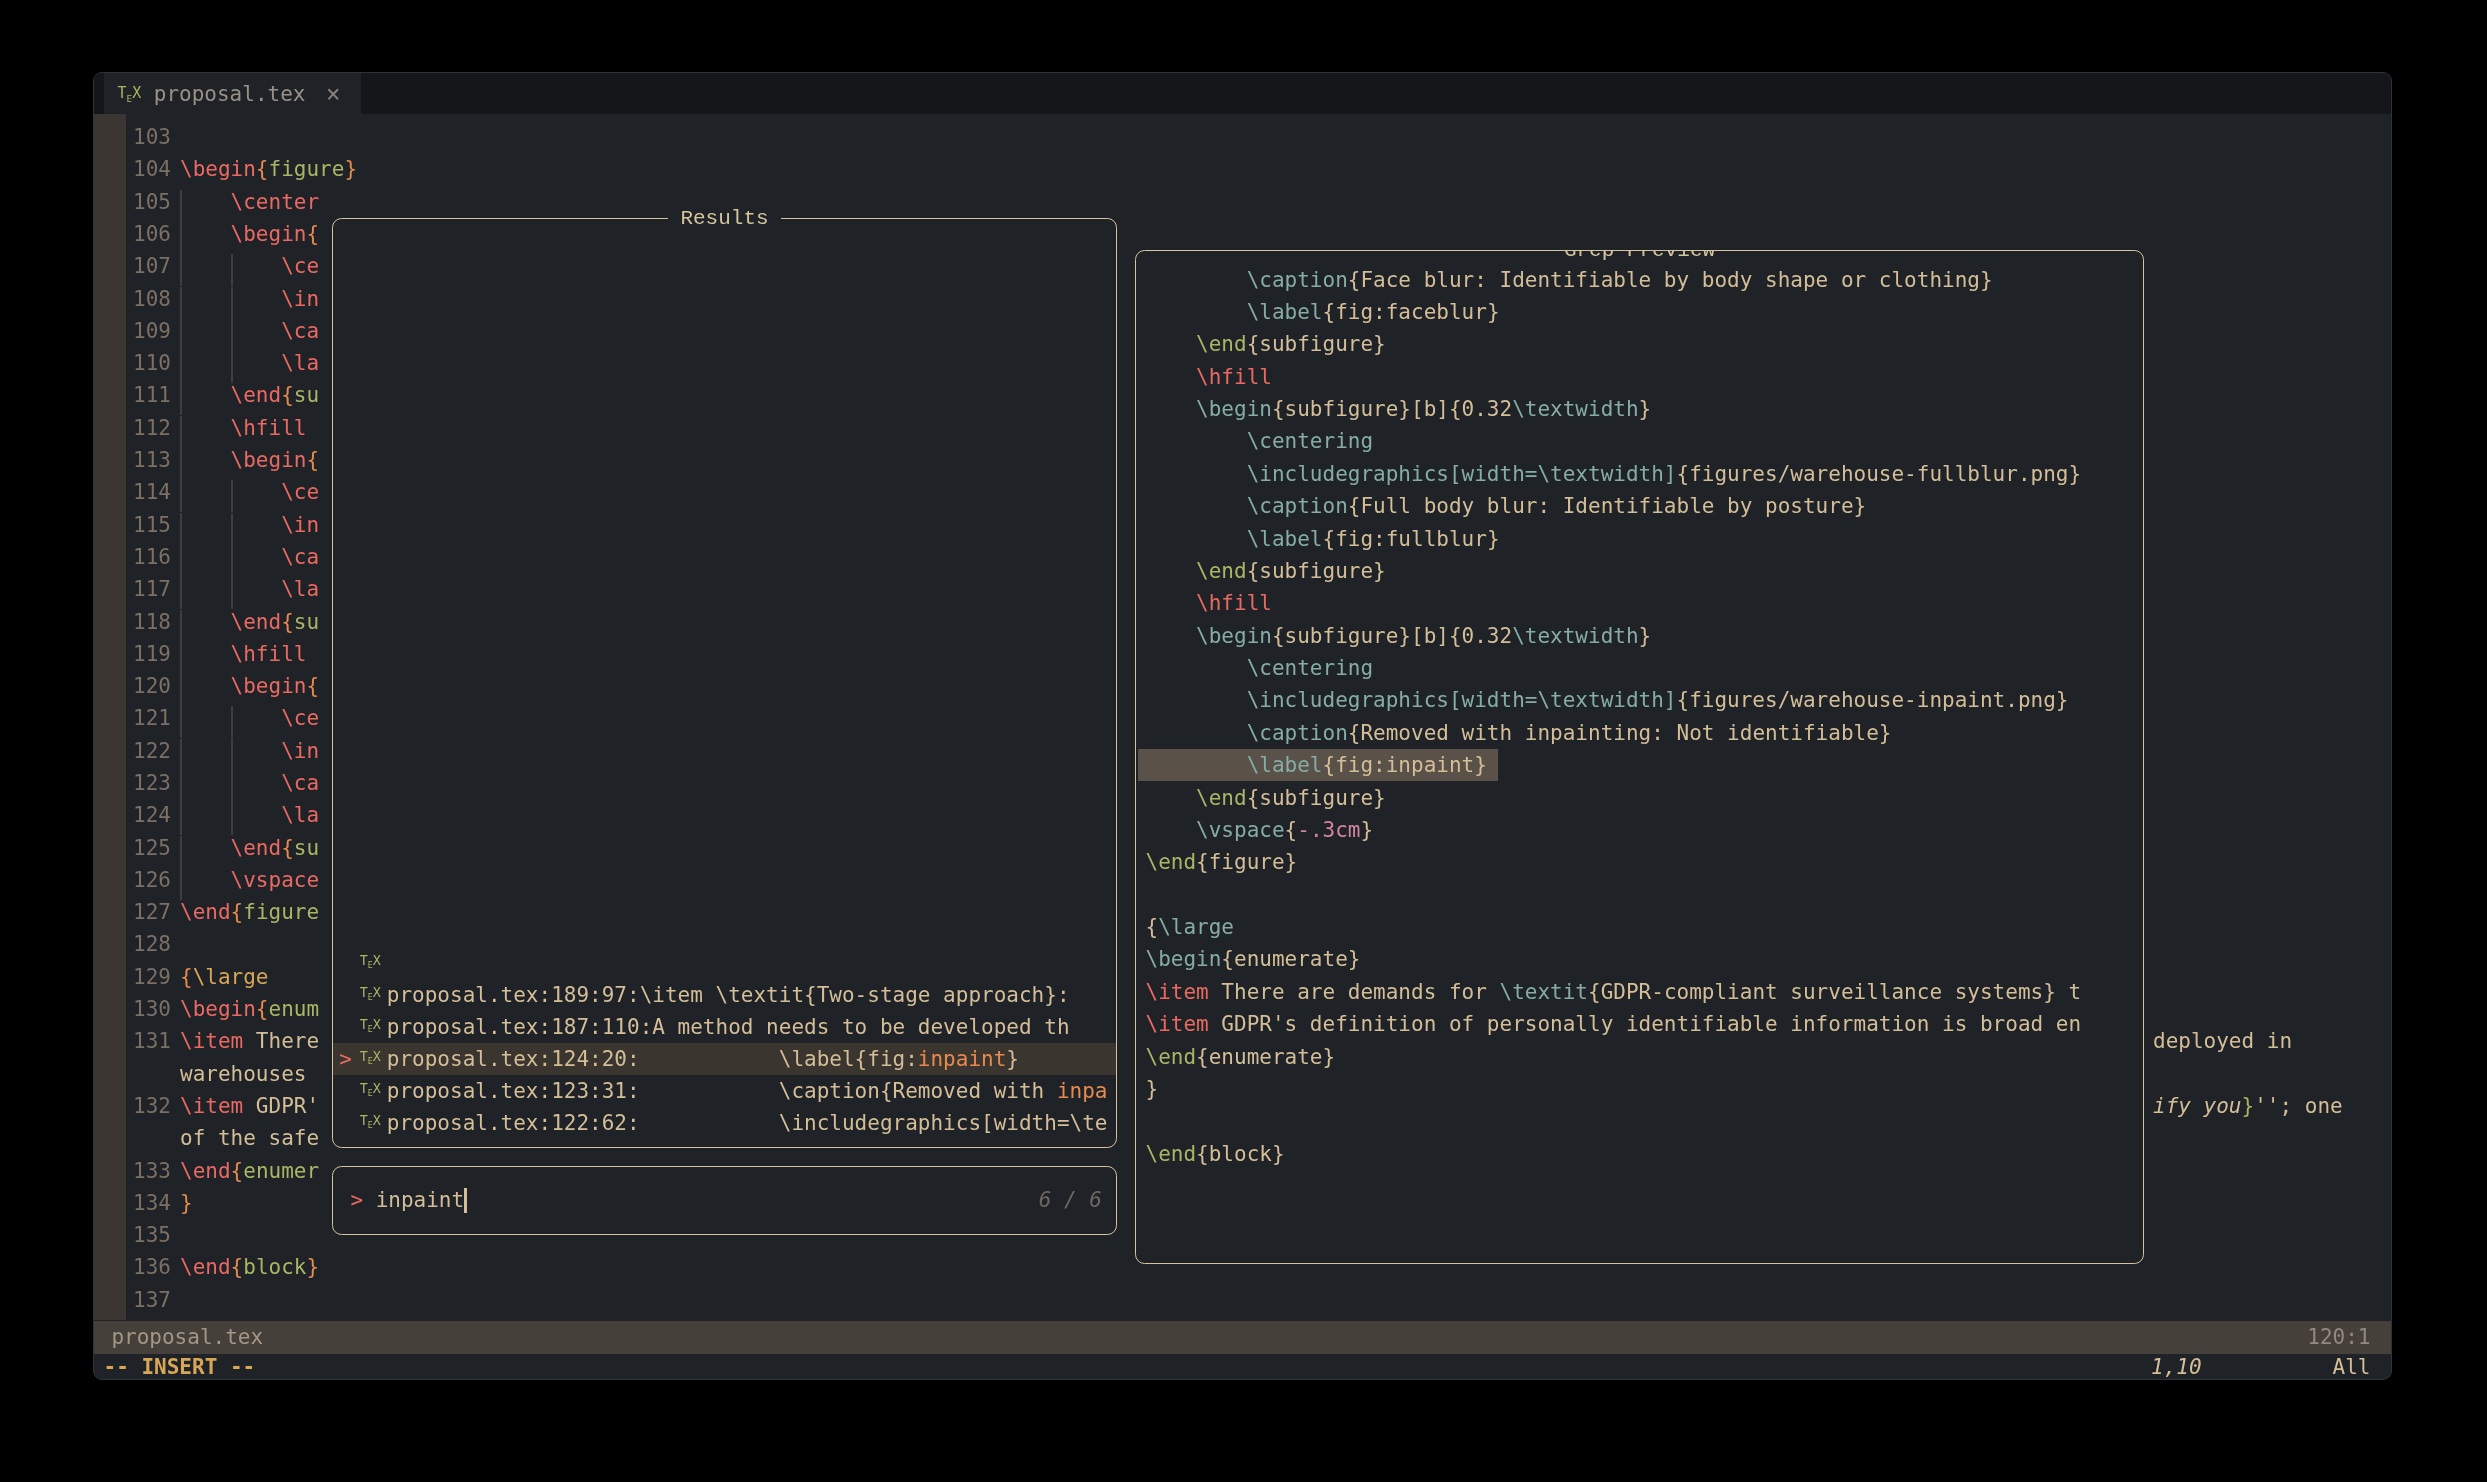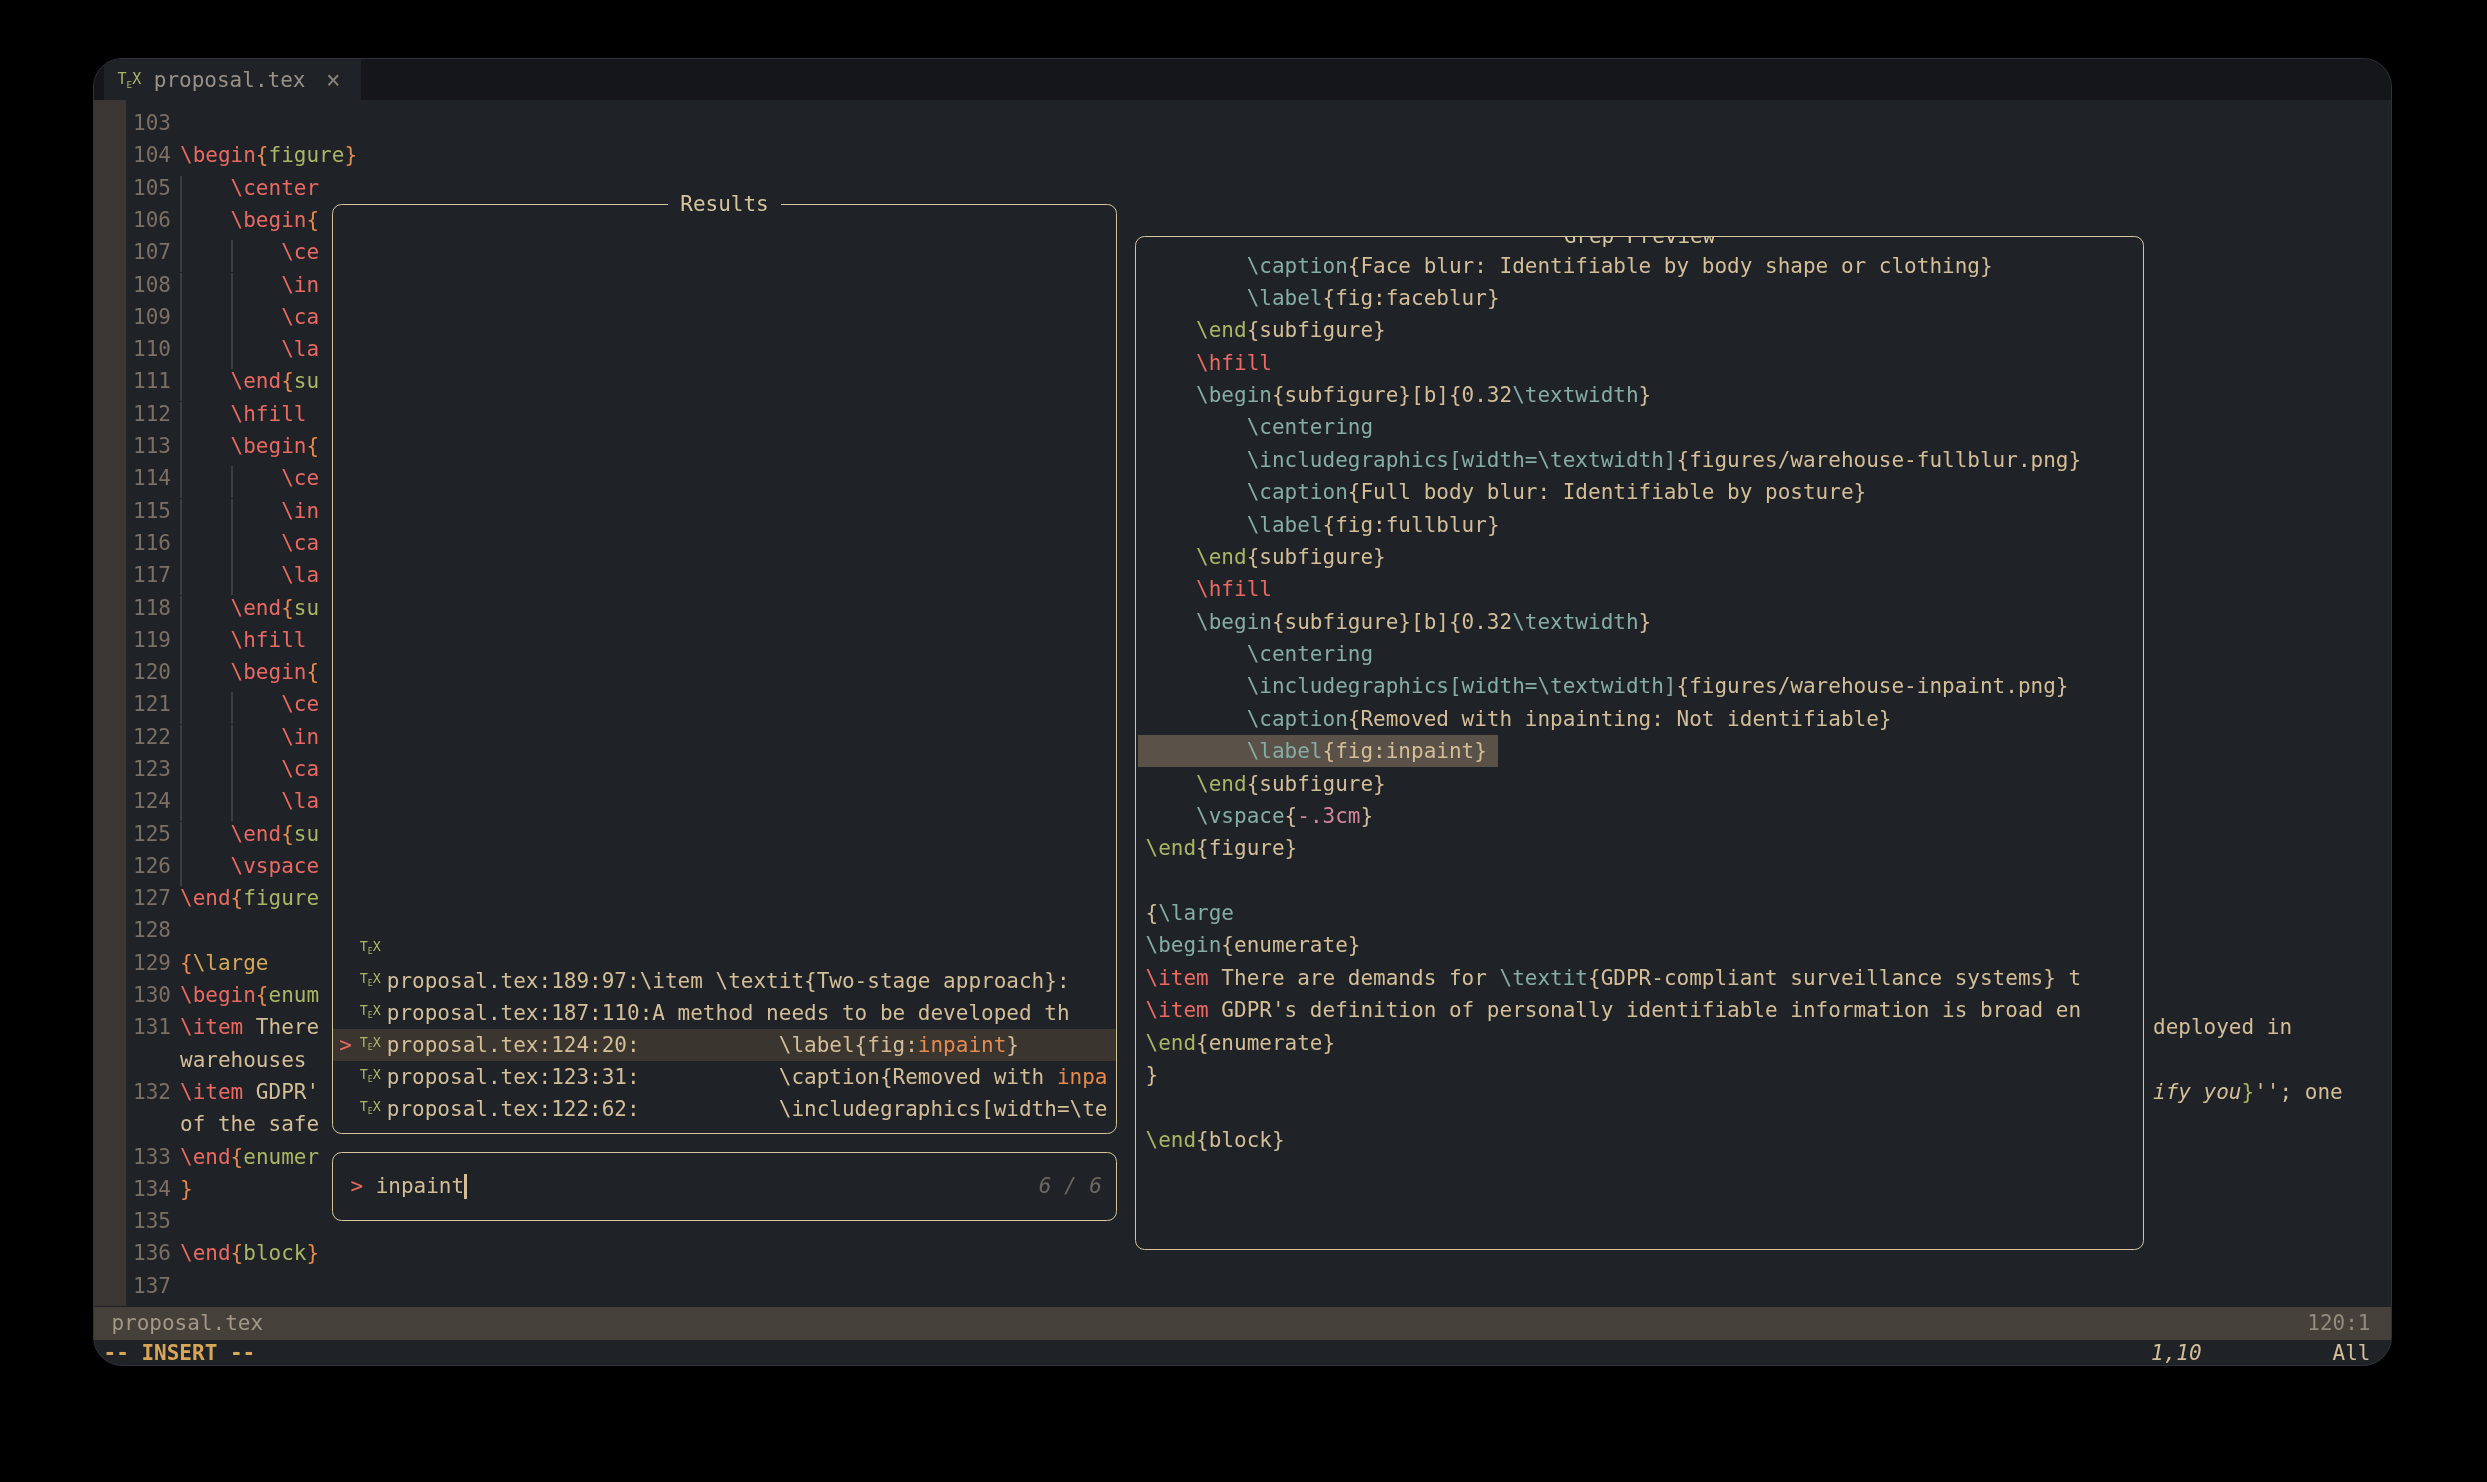--- a/index.html
+++ b/index.html
@@ -1,20 +1,20 @@
 <!DOCTYPE html>
 <html style="--c-editorbg: #1f2226; --c-tabbarbg: #141619; --c-border: #d6c49d; --c-selbg: #3a352f; --c-prevhl: #5a5148; --c-red: #ea6962; --c-orange: #e78a4e; --c-green: #a9b665; --c-yellow: #d8a657; --c-cream: #d4be98; --c-teal: #85ada6; --c-pink: #d3869b; --c-linenr: #7c6f64;font-size:12.6px"><head>
 <meta charset="utf-8">
 <style>
   html,body{margin:0;padding:0;background:#000;width:2487px;height:1483px;overflow:hidden;}
   *{box-sizing:border-box;}
   body{font-family:"DejaVu Sans Mono",monospace;font-size:21px;}
   #window{
-    position:absolute;left:93px;top:58px;width:2299px;height:1308px;
-    background:var(--c-editorbg);border:1.6px solid #2e333a;border-radius:29px;
+    position:absolute;left:93px;top:72px;width:2299px;height:1308px;
+    background:var(--c-editorbg);border:1.6px solid #2e333a;border-radius:9px;
     overflow:hidden;box-shadow:0 8px 32px rgba(0,0,0,.7);
   }
   #tabbar{position:absolute;left:0;top:0;width:100%;height:41px;background:var(--c-tabbarbg);}
   #tab-active{
     position:absolute;left:9.5px;top:0;height:41px;padding:0 20.5px 0 14px;
     background:var(--c-editorbg);display:flex;align-items:center;gap:12.6px;
   }
   .texicon{color:var(--c-green);font-size:15px;letter-spacing:0;white-space:nowrap;}
   .texicon .te{font-size:.62em;vertical-align:-.38em;}
   #tab-label{color:#9a9186;}
@@ -23,21 +23,21 @@
   
   .brow{position:absolute;left:0;width:100%;height:32px;white-space:pre;}
   .brow .ln{position:absolute;left:39px;width:47px;color:var(--c-linenr);}
   .brow .btxt{position:absolute;left:86px;white-space:pre;}
   .guide{position:absolute;width:1.6px;background:#3a3f45;}
   .frag{position:absolute;white-space:pre;}
   
   .float{position:absolute;background:var(--c-editorbg);border:1.6px solid var(--c-border);border-radius:9.5px;}
   .ftitle{
     position:absolute;top:-17.4px;left:0;width:100%;text-align:center;line-height:33px;height:33px;
-    color:var(--c-border);pointer-events:none;
+    color:var(--c-border);pointer-events:none;font-family:Liberation Mono, monospace;
   }
   .ftitle span{background:var(--c-editorbg);padding:0 12.6px;}
   #results{left:238px;top:145px;width:785px;height:930px;}
   #livegrep{left:238px;top:1093px;width:785px;height:69px;}
   #preview{left:1041px;top:145px;width:1009px;height:1014px;overflow:hidden;margin-top:32px;}
   
   #results-rows{position:absolute;left:0;bottom:8px;width:100%;}
   .rrow{position:relative;height:32px;line-height:32px;display:flex;align-items:center;}
   .rrow.sel{background:var(--c-selbg);}
   .rrow .mark{width:20.5px;margin-left:6.3px;color:var(--c-red);flex:0 0 auto;}

